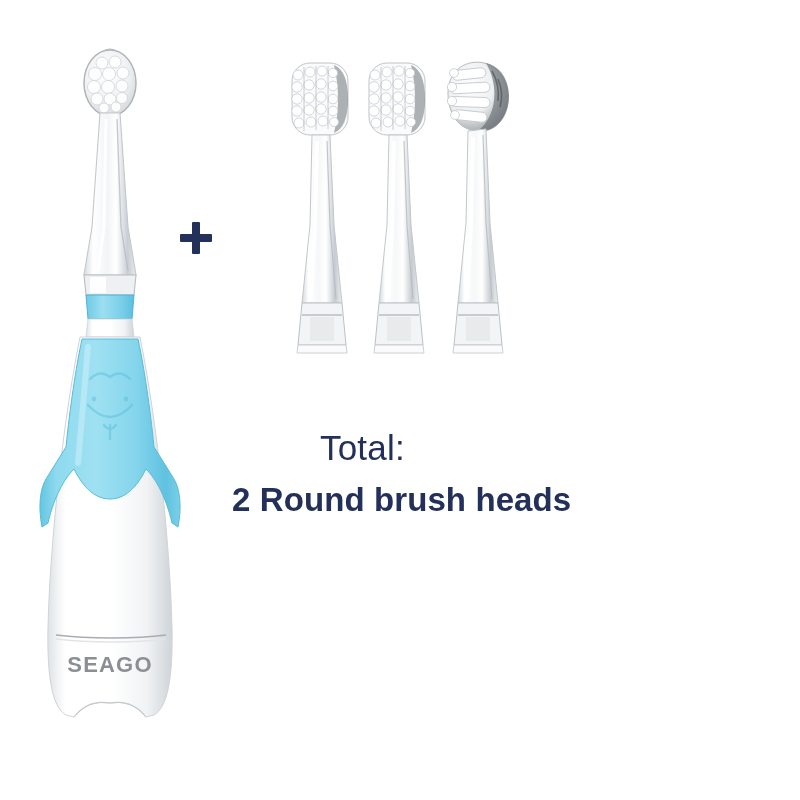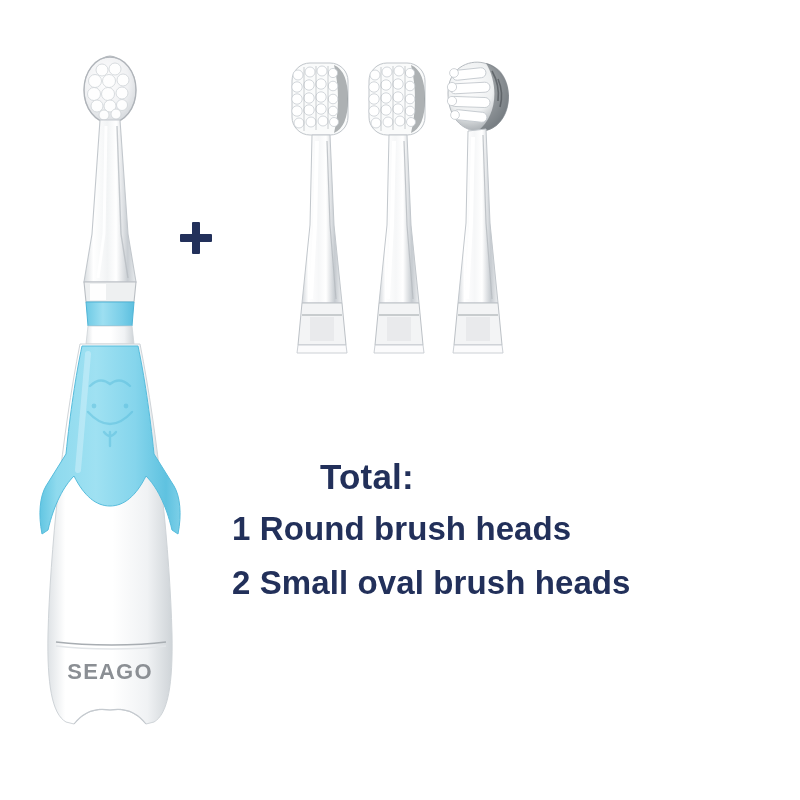--- a/index.html
+++ b/index.html
@@ -45,42 +45,41 @@
   
   .text-block {
     position: absolute;
     left: 232px;
     top: 430px;
     width: 520px;
     color: #22305a;
   }
   .total-label {
     font-size: 35px;
-    font-weight: bold;
+    font-weight: normal;
     letter-spacing: .2px;
     padding-left: 88px;
     line-height: 1.0;
     margin-bottom: 18px;
-    margin-top: 29px;
   }
   .spec-line {
     font-size: 33px;
     font-weight: bold;
     line-height: 1.0;
     margin-bottom: 21px;
     white-space: nowrap;
     letter-spacing: .1px;
   }
   .spec-line:last-child { margin-bottom: 0; }
 
   
   .handle-brush {
     position: absolute;
     left: 18px;
-    top: 34px;
+    top: 27px;
     width: 200px;
     height: 700px;
   }
   .handle-brush svg { display:block; }
 
   
   .head-group { position: absolute; }
   .head-1 { left: 268px; top: 45px; width: 112px; height: 320px; }
   .head-2 { left: 345px; top: 45px; width: 112px; height: 320px; }
   .head-3 { left: 422px; top: 45px; width: 112px; height: 320px; }
@@ -379,17 +378,16 @@
     </svg>
   </div>
 
   <div class="plus-sign" title="plus">
     <span class="bar-h"></span>
     <span class="bar-v"></span>
   </div>
 
   <div class="text-block">
     <div class="total-label">Total:</div>
-    <div class="spec-line">1 Round brush heads</div>
-    <div class="spec-line">2 Small oval brush heads</div>
+    <div class="spec-line">2 Round brush heads</div>
   </div>
 
 </div>
 
 </body></html>

